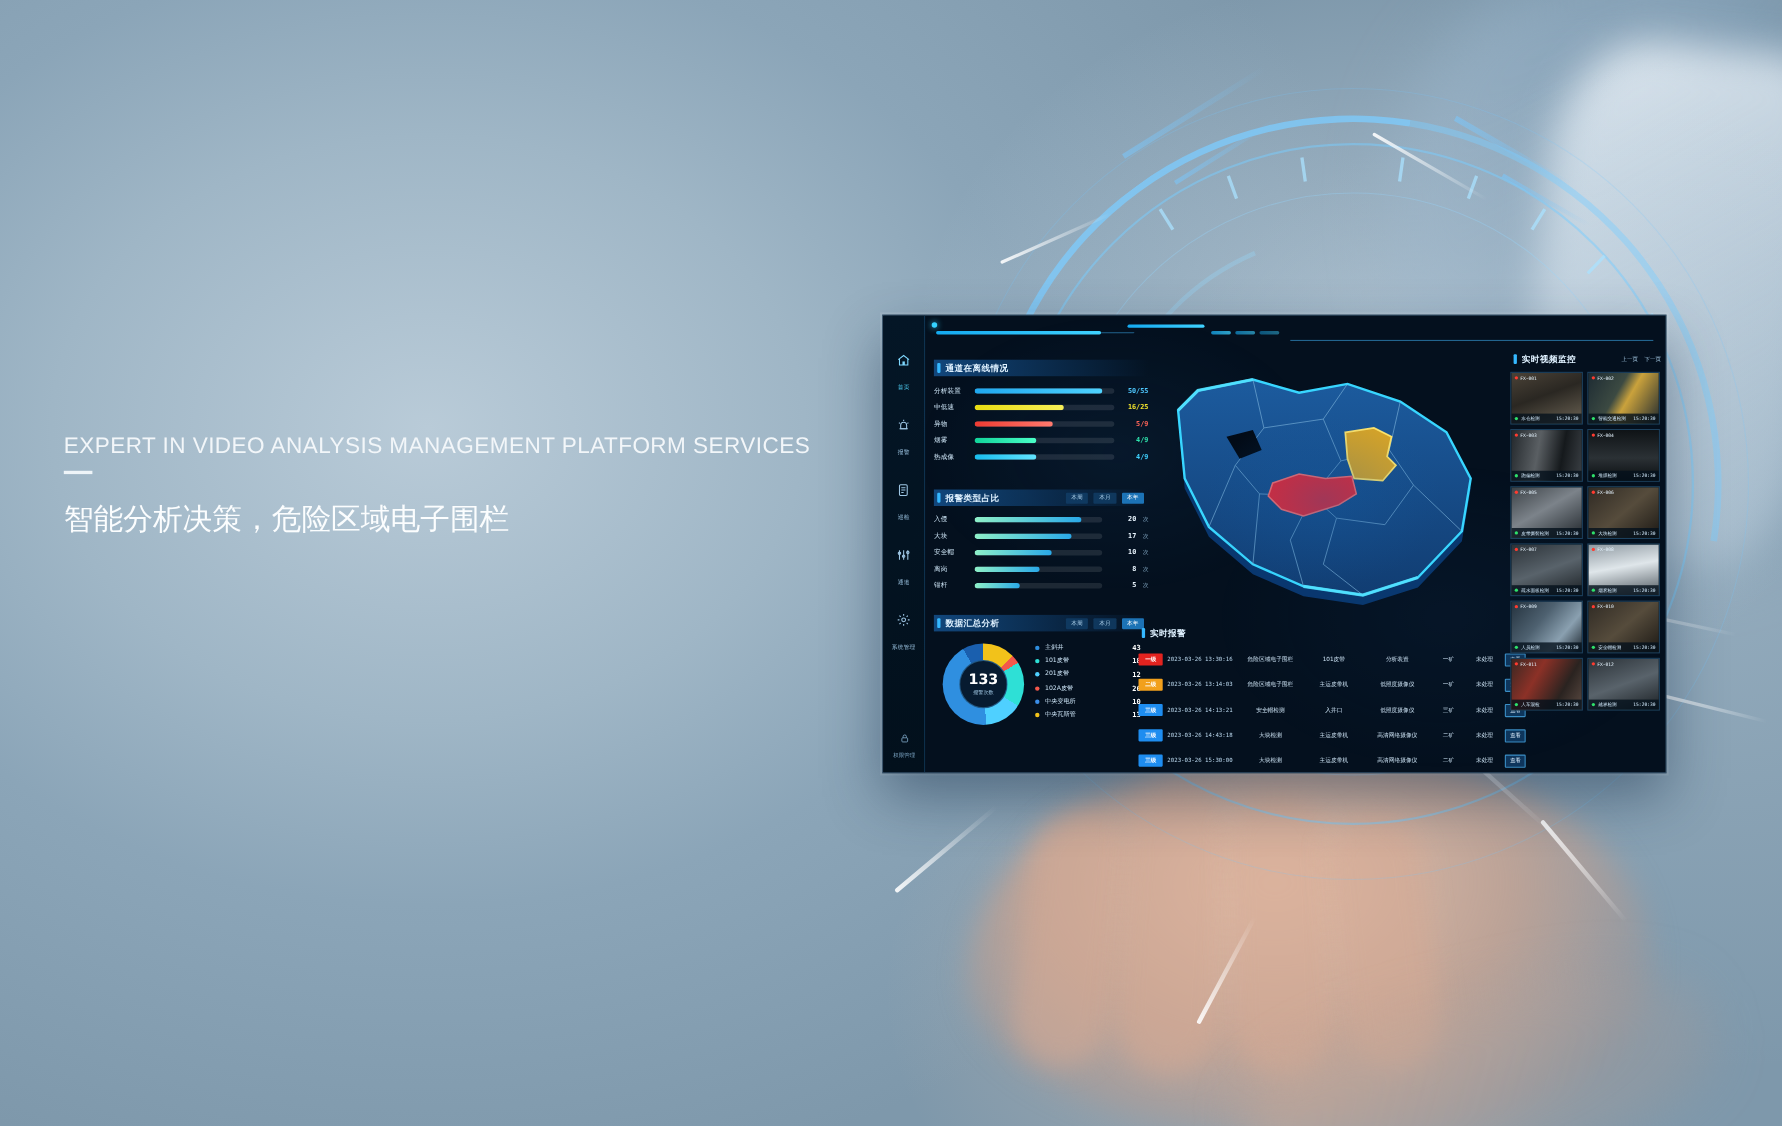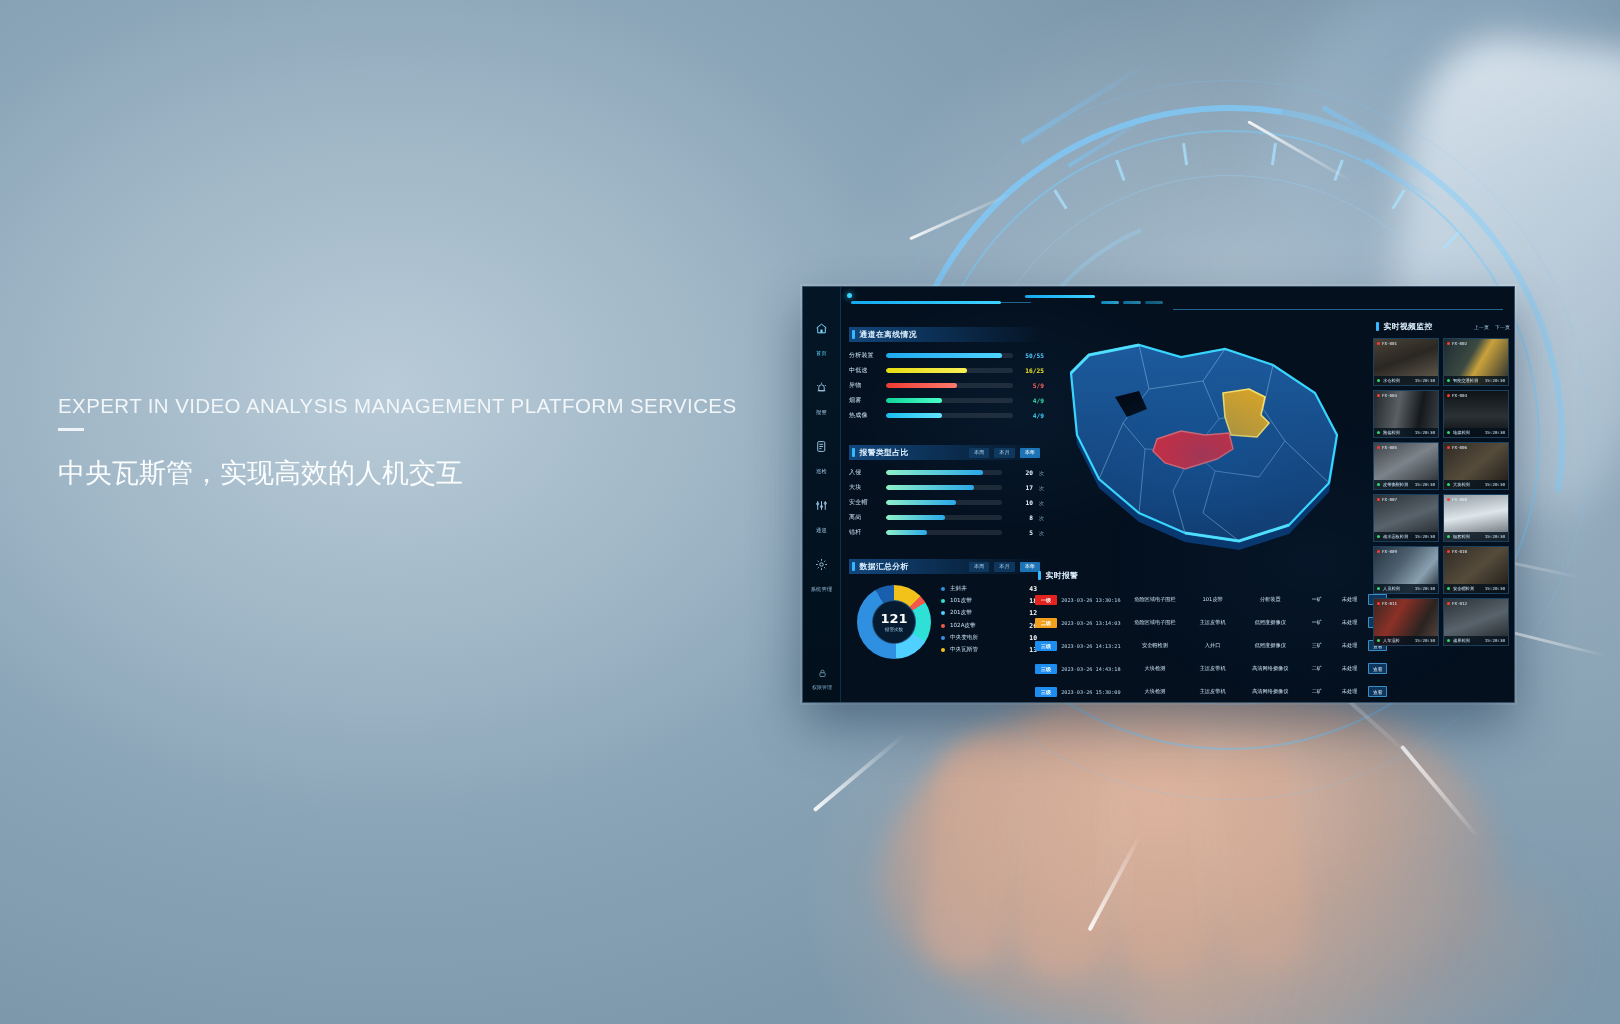--- a/index.html
+++ b/index.html
@@ -287,21 +287,21 @@
   <div class="ray" style="left:1430px; top:560px; width:150px; height:3px; transform:rotate(12deg);"></div>
   <div class="ray" style="left:1488px; top:640px; width:120px; height:3px; transform:rotate(14deg);"></div>
   <div class="ray" style="left:905px;  top:215px; width:110px; height:3px; transform:rotate(-24deg);"></div>
   <div class="ray" style="left:1240px; top:150px; width:120px; height:3px; transform:rotate(30deg);"></div>
 </div>
 
 <div class="copy">
   <div class="en">EXPERT IN VIDEO ANALYSIS MANAGEMENT PLATFORM SERVICES</div>
   <div class="rule"></div>
   <div class="sub">
-    <div>中央瓦斯管，实现高效的人机交互</div>
+    <div>智能分析决策，危险区域电子围栏</div>
   </div>
 </div>
 
 <div class="monitor">
   <div class="screen"></div>
   <div class="screen-noise"></div>
 
   <div class="dash-head">
     <div class="head-bar" style="left:48px; top:14px; width:150px;"></div>
     <div class="head-line" style="left:198px; top:15px; width:30px; transform:skewX(-40deg);"></div>
@@ -487,21 +487,21 @@
 
     <div class="donut-wrap">
       <div class="donut" style="background:conic-gradient(
             #f2c21a 0deg 46deg,
             #f3584c 46deg 58deg,
             #2ee0d6 58deg 122deg,
             #4fd0ff 122deg 176deg,
             #2f8fe0 176deg 330deg,
             #1a5fae 330deg 360deg);"></div>
       <div class="donut-hole">
-        <span class="num">121</span>
+        <span class="num">133</span>
         <span class="cap">报警次数</span>
       </div>
     </div>
 
     <div class="legend">
       <div class="leg-row">
         <i class="dot" style="background:#2f8fe0"></i>
         <span class="nm">主斜井</span>
         <span class="vl">43</span>
       </div>

